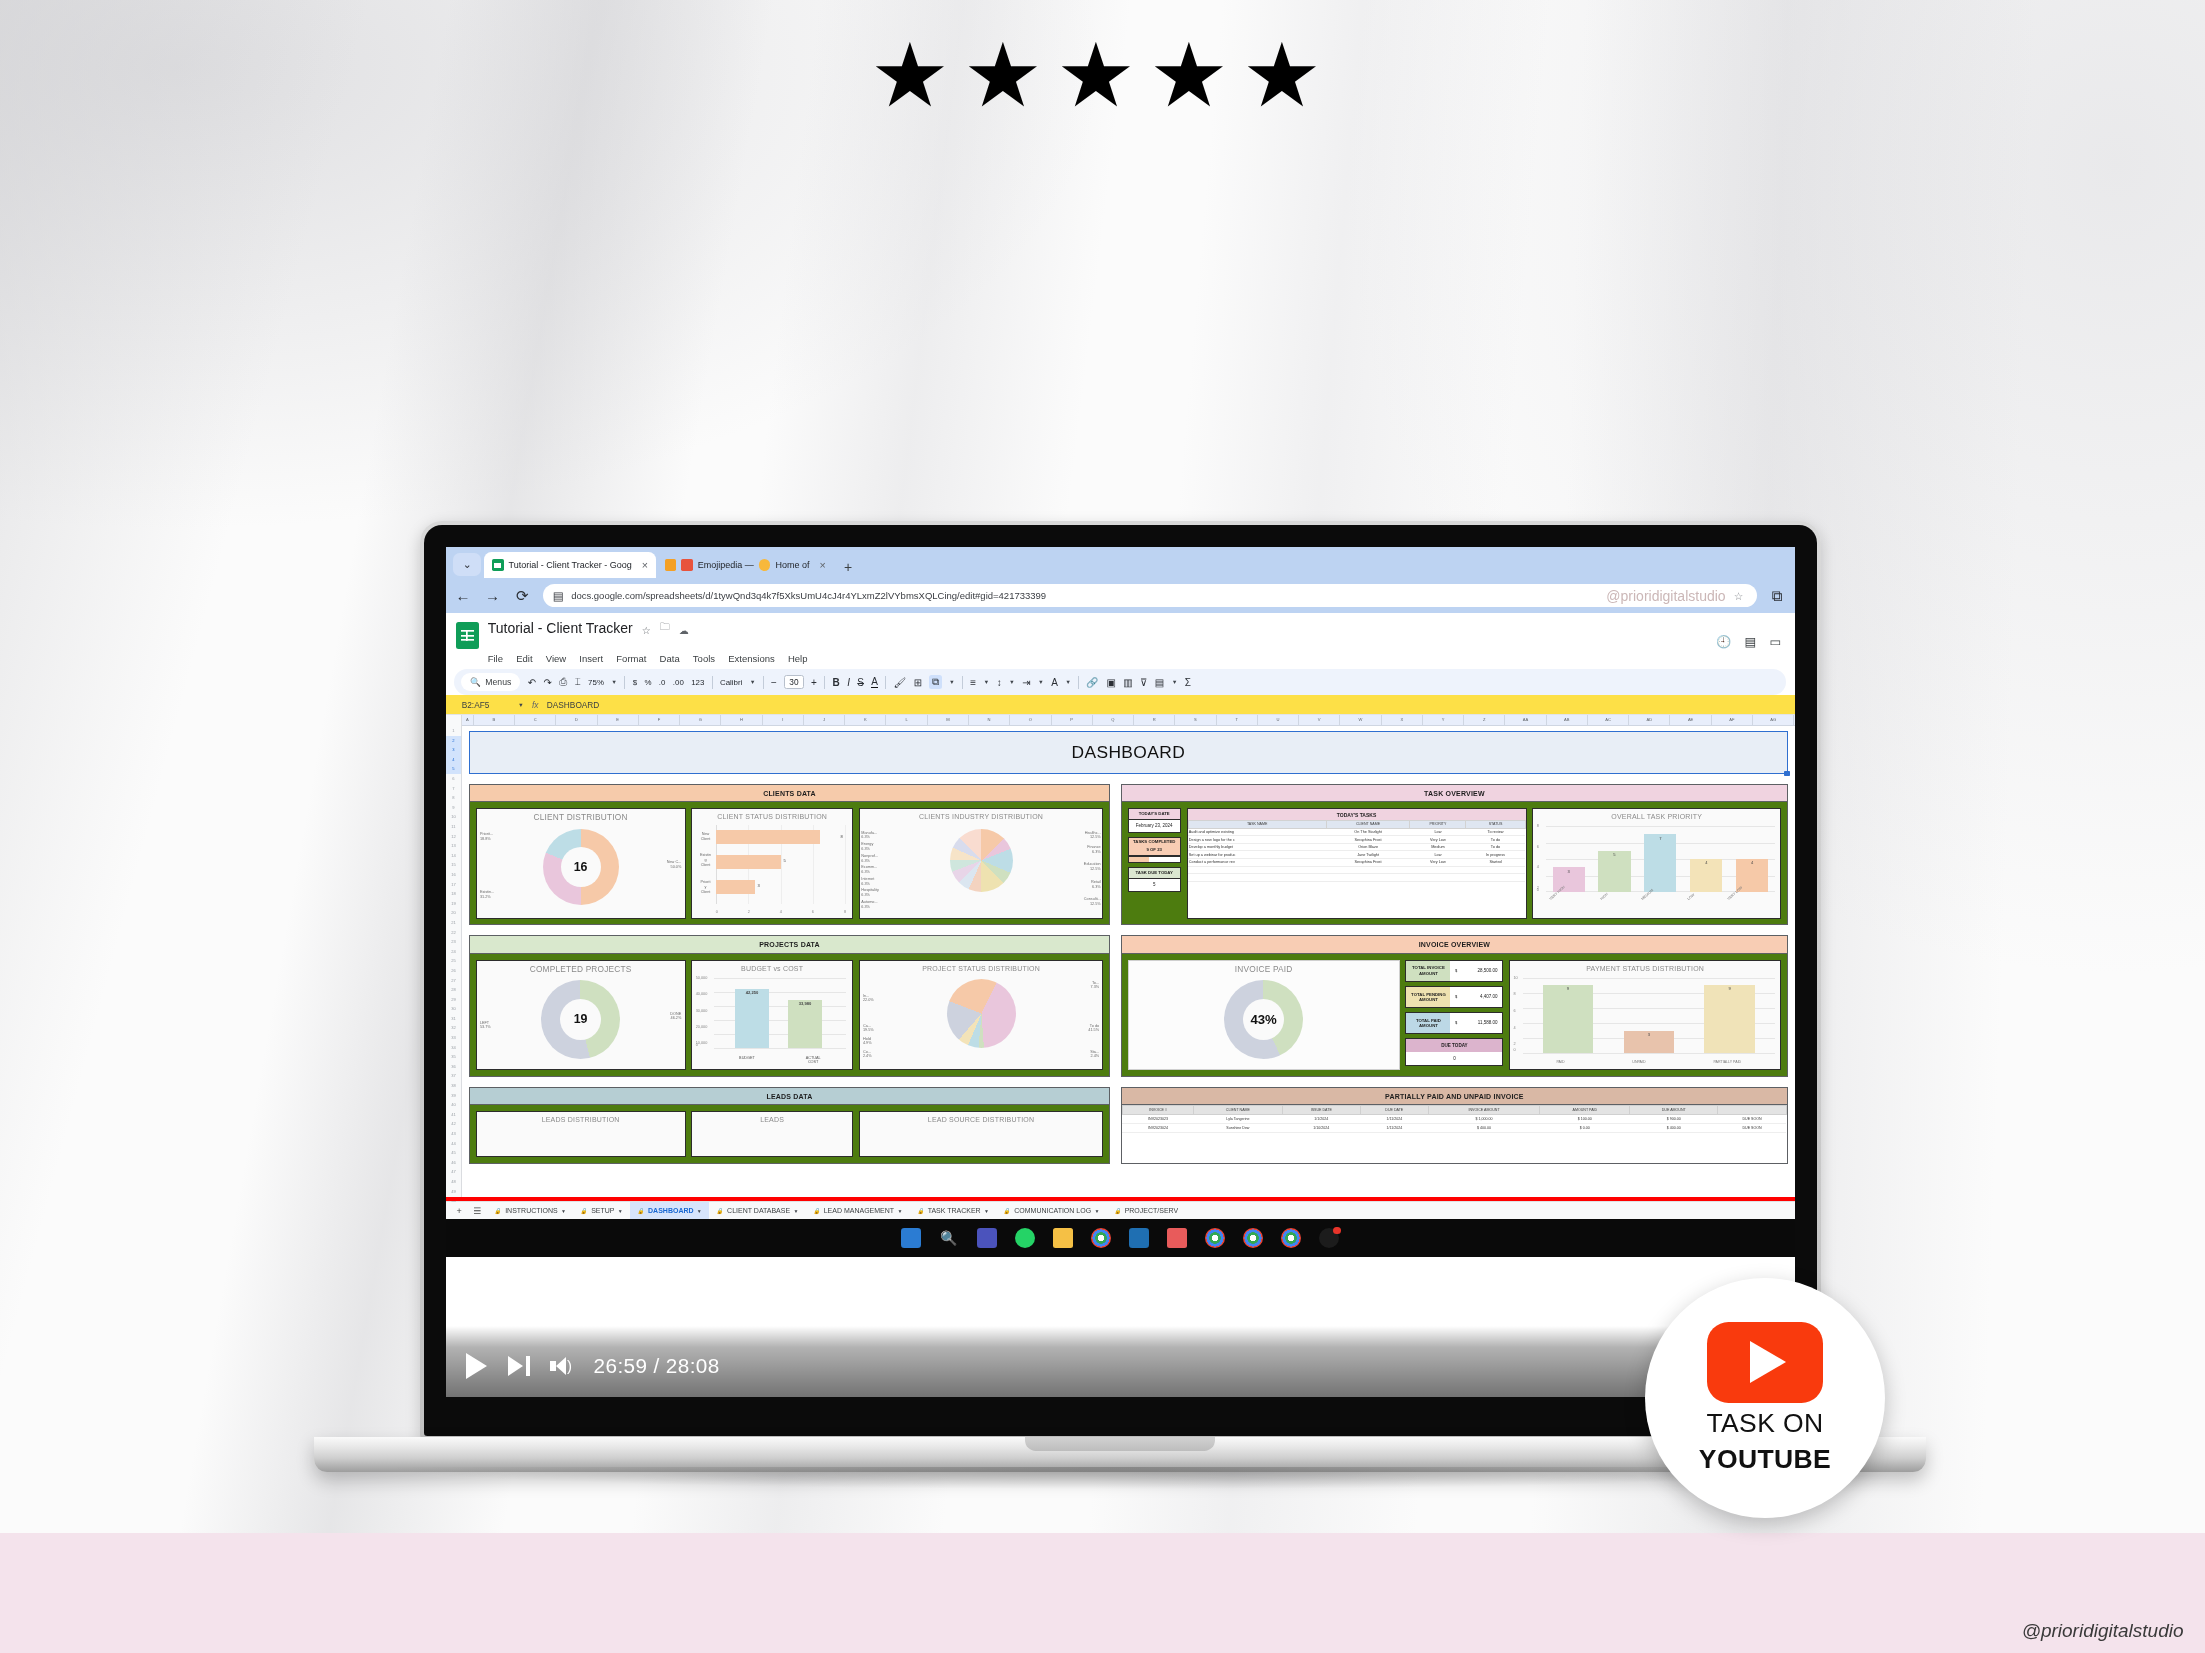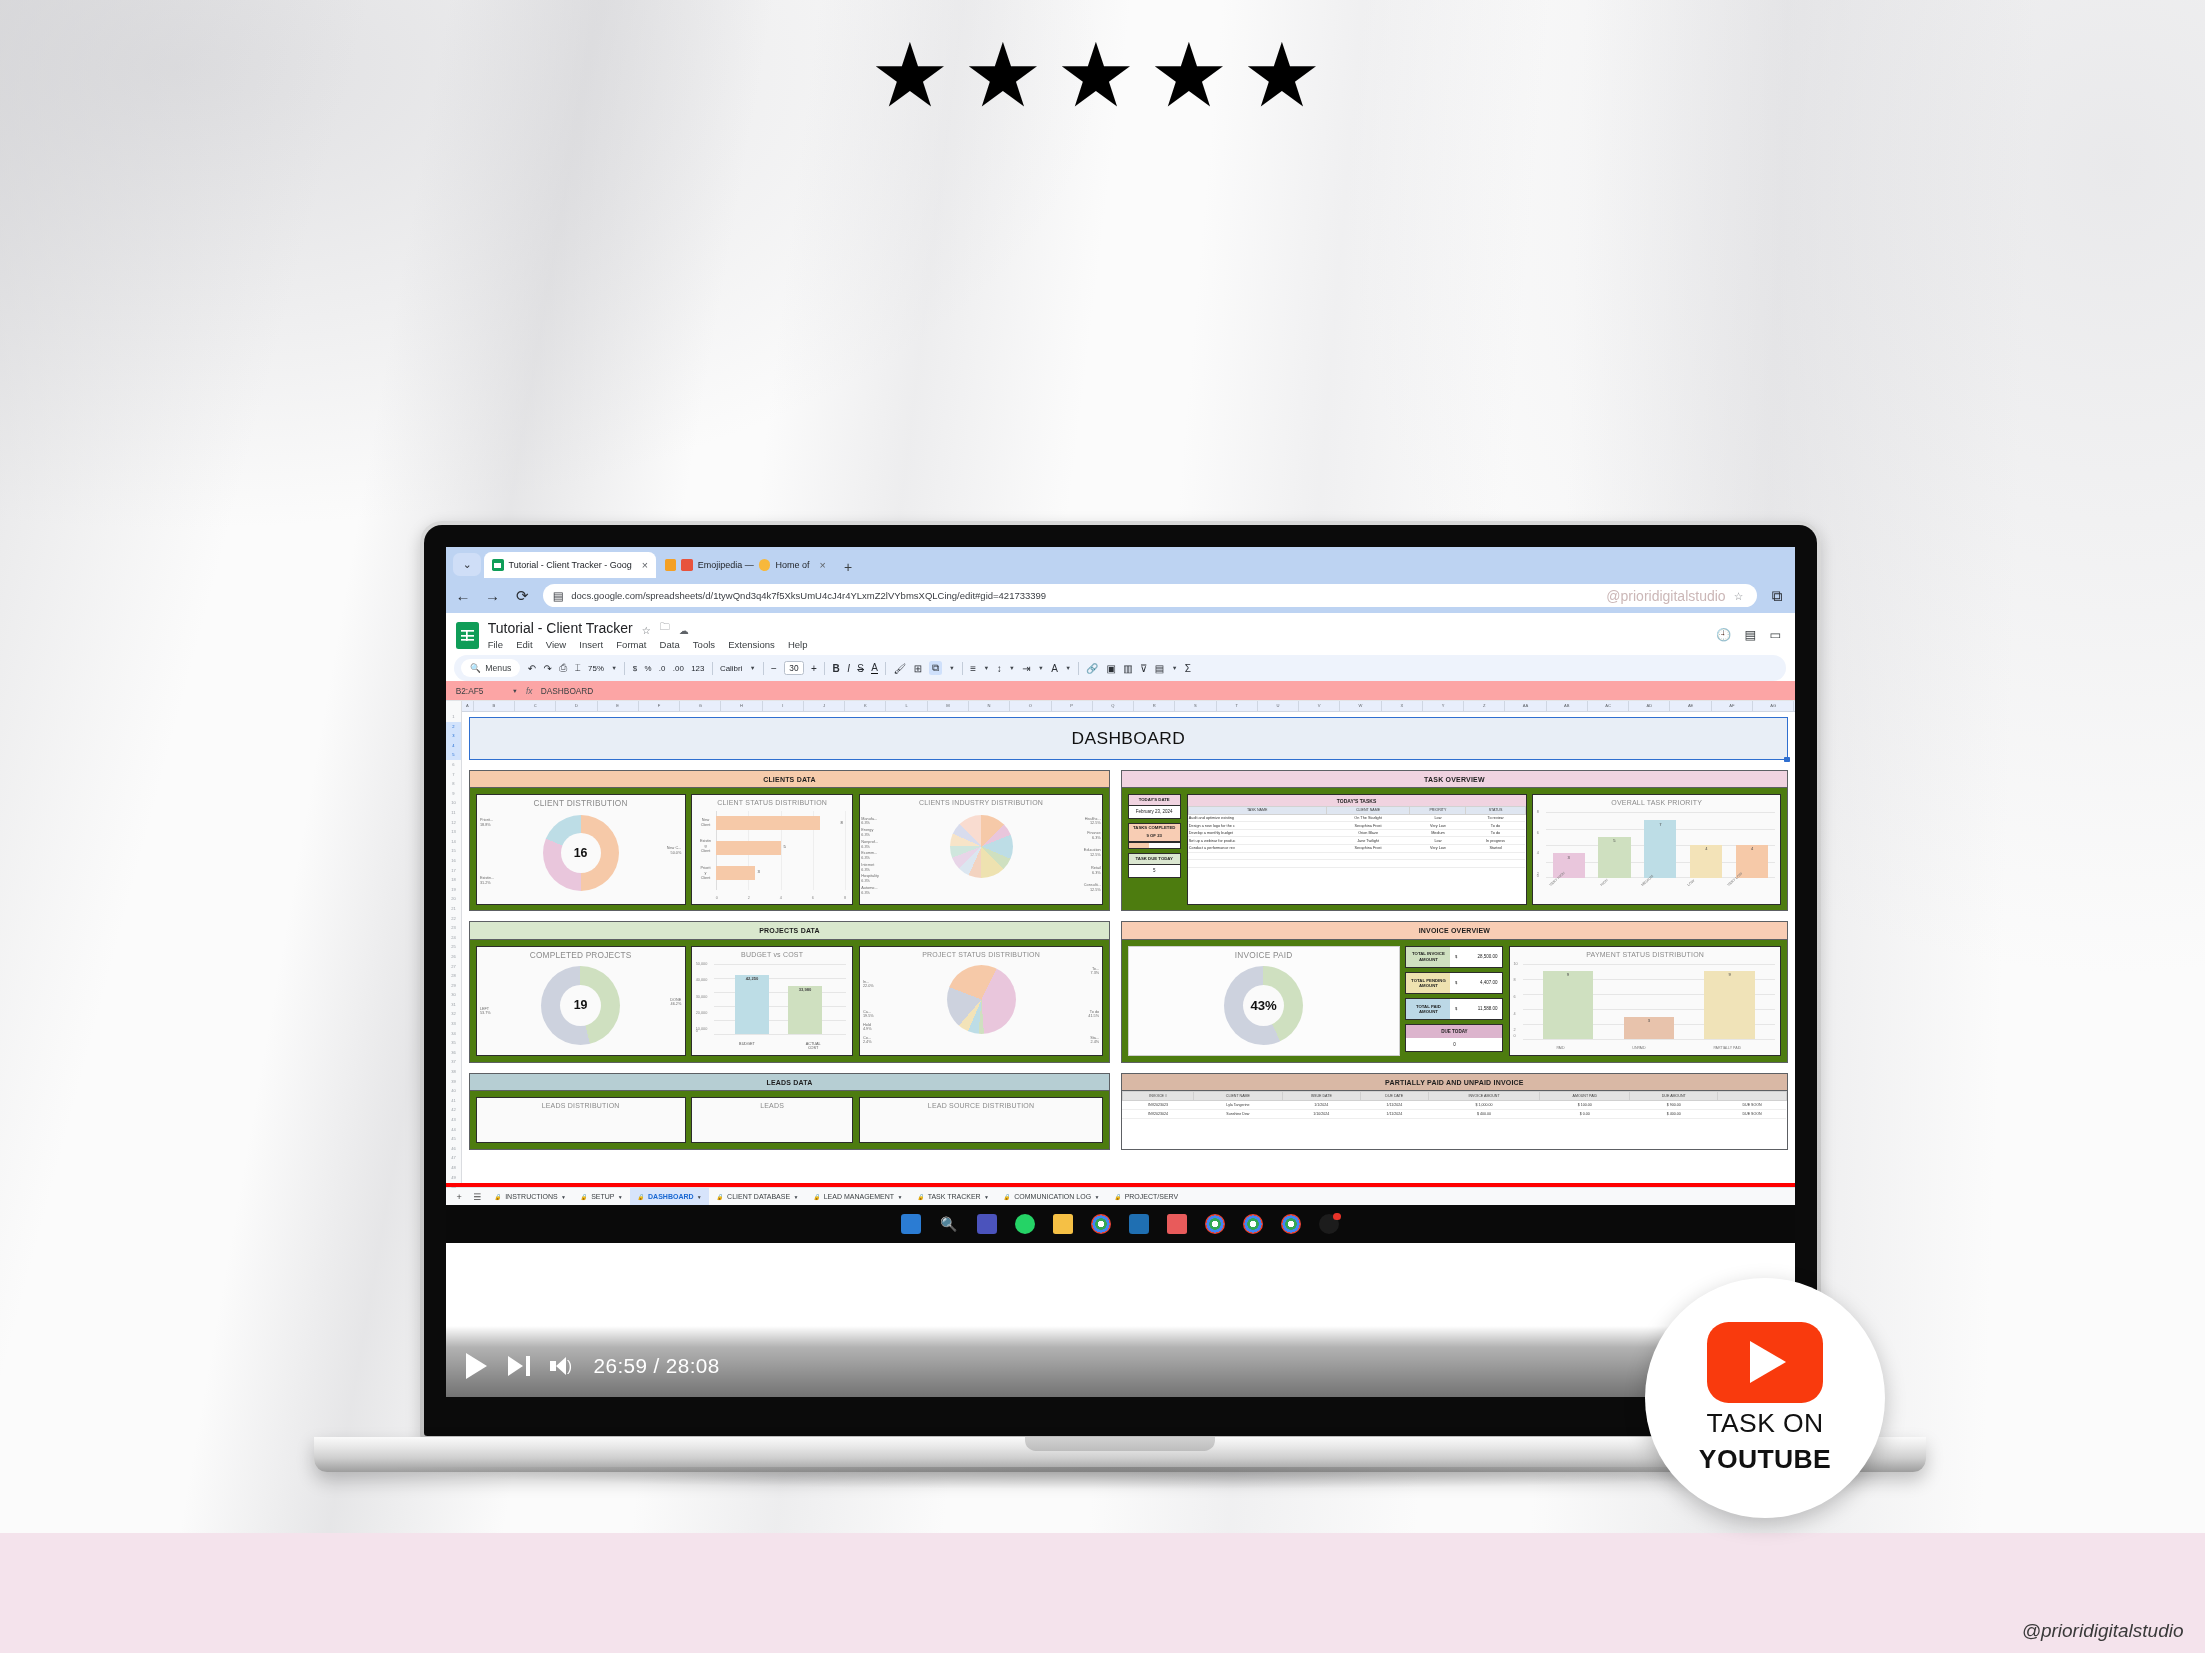--- a/index.html
+++ b/index.html
@@ -140,40 +140,40 @@
     content:"";position:absolute;left:5px;top:8.3px;width:13.2px;height:10.7px;
     background:
       linear-gradient(#fff,#fff) 0 0/100% 1.7px no-repeat,
       linear-gradient(#fff,#fff) 0 4.1px/100% 1.7px no-repeat,
       linear-gradient(#fff,#fff) 0 8.3px/100% 1.7px no-repeat,
       linear-gradient(#fff,#fff) 5.8px 0/1.7px 100% no-repeat;
   }
   #doc-title-row { display:flex; align-items:flex-end; gap:9px; }
   #doc-title { font-size:14px; color:#202124; }
   .title-ico{font-size:10px;color:#5f6368;}
-  #menubar { display:flex; gap:13.2px; font-size:9.5px; color:#3c4043; margin-top:3px;}
+  #menubar { display:flex; gap:13.2px; font-size:9.5px; color:#3c4043; margin-top:17px;}
   #head-right { margin-left:auto; display:flex; align-items:center; gap:13.2px; padding-right:3.3px;}
   .hr-ico{font-size:12.4px;color:#3c4043;}
 
   
   #toolbar {
     background:#eef3fc; margin:3.3px 8.3px 0 8.3px; border-radius:15px;
     height:26.5px; display:flex; align-items:center; padding:0 7.4px; gap:7.4px;
     font-size:9px; color:#1f2329; overflow:hidden; white-space:nowrap;
   }
   #menus-pill{background:#fff;border-radius:10.7px;height:18px;display:flex;align-items:center;gap:4.1px;padding:0 9px;font-size:8.7px;color:#3c4043;}
   .tb { font-size:10px; color:#2b2f35; }
   .tb-sep { width:0.8px;height:13.2px;background:#c3ccd9; }
   .tb-small{font-size:7.9px;}
   #fontsize-box{border:0.8px solid #b8c0cc;border-radius:2.5px;padding:0.8px 4.1px;font-size:8.3px;background:#fff;}
   .tb-hl{background:#cfe0fb;border-radius:2.5px;padding:0.8px 2.5px;}
   .caret{font-size:5.8px;color:#40454c;}
 
   
-  #formulabar { background:#fca5a5; height:20px; display:flex; align-items:center; gap:8.3px; padding:0 10px; font-size:8.3px; color:#3c4043; border-bottom:0.8px solid #e2e4e7;}
+  #formulabar { background:#fde047; height:20px; display:flex; align-items:center; gap:8.3px; padding:0 16px; font-size:8.3px; color:#3c4043; border-bottom:0.8px solid #e2e4e7;}
   #namebox{width:48px;}
   .fx{font-style:italic;color:#5f6368;}
 
   
   #grid-wrap { position:relative; height:486px; background:#fff; display:flex; }
   #rowheads {
     width:16.5px; flex:none; background:#f8f9fa; border-right:0.8px solid #dadce0;
     display:flex; flex-direction:column; font-size:4.1px; color:#9aa0a6; align-items:center;
     padding-top:10.7px;
   }

